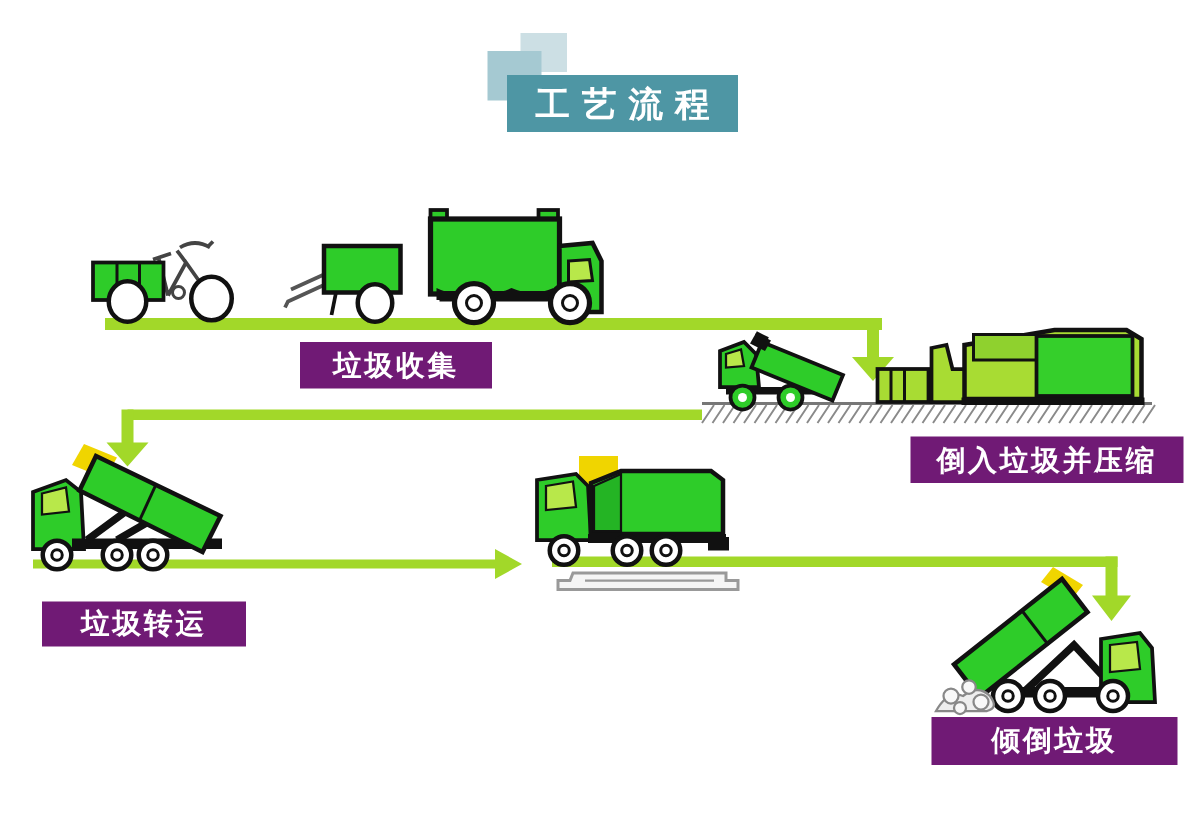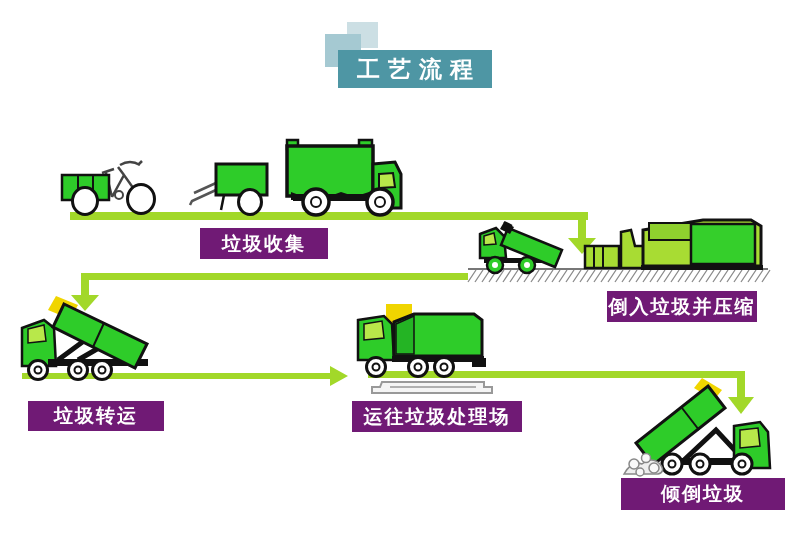--- a/index.html
+++ b/index.html
@@ -17,21 +17,21 @@
     background:#4e96a4; color:#ffffff; font-size:23px; font-weight:bold;
     letter-spacing:8px; display:flex; align-items:center; justify-content:center;
     padding-left:8px; white-space:nowrap;
   }
   .stage-label {
     position:absolute; background:#701a75; color:#ffffff;
     font-weight:bold; font-size:19px; letter-spacing:2px;
     display:flex; align-items:center; justify-content:center; white-space:nowrap;
   }
   .lbl-collection  { left:200px; top:214px; width:128px; height:31px; }
-  .lbl-compression { left:607px; top:277px; width:150px; height:31px; }
+  .lbl-compression { left:607px; top:277px; width:182px; height:31px; }
   .lbl-transfer    { left:28px;  top:387px; width:136px; height:30px; }
   .lbl-transport   { left:352px; top:387px; width:170px; height:31px; }
   .lbl-dumping     { left:621px; top:464px; width:164px; height:32px; }
   svg.flow { position:absolute; left:0; top:0; }
 </style>
 </head>
 <body>
 
 <div class="canvas">
 
@@ -177,16 +177,15 @@
       <circle cx="12" cy="84" r="5" fill="#f8f8f8" stroke="#888" stroke-width="1.5"></circle>
       <circle cx="24" cy="78" r="4.5" fill="#f8f8f8" stroke="#888" stroke-width="1.5"></circle>
       <circle cx="32" cy="88" r="5" fill="#f8f8f8" stroke="#888" stroke-width="1.5"></circle>
       <circle cx="18" cy="92" r="4" fill="#f8f8f8" stroke="#888" stroke-width="1.5"></circle>
     </g>
   </svg>
 
   <div class="stage-label lbl-collection">垃圾收集</div>
   <div class="stage-label lbl-compression">倒入垃圾并压缩</div>
   <div class="stage-label lbl-transfer">垃圾转运</div>
-  <div class="stage-label lbl-transport">运往垃圾处理场</div>
   <div class="stage-label lbl-dumping">倾倒垃圾</div>
 
 </div>
 
 </body></html>

